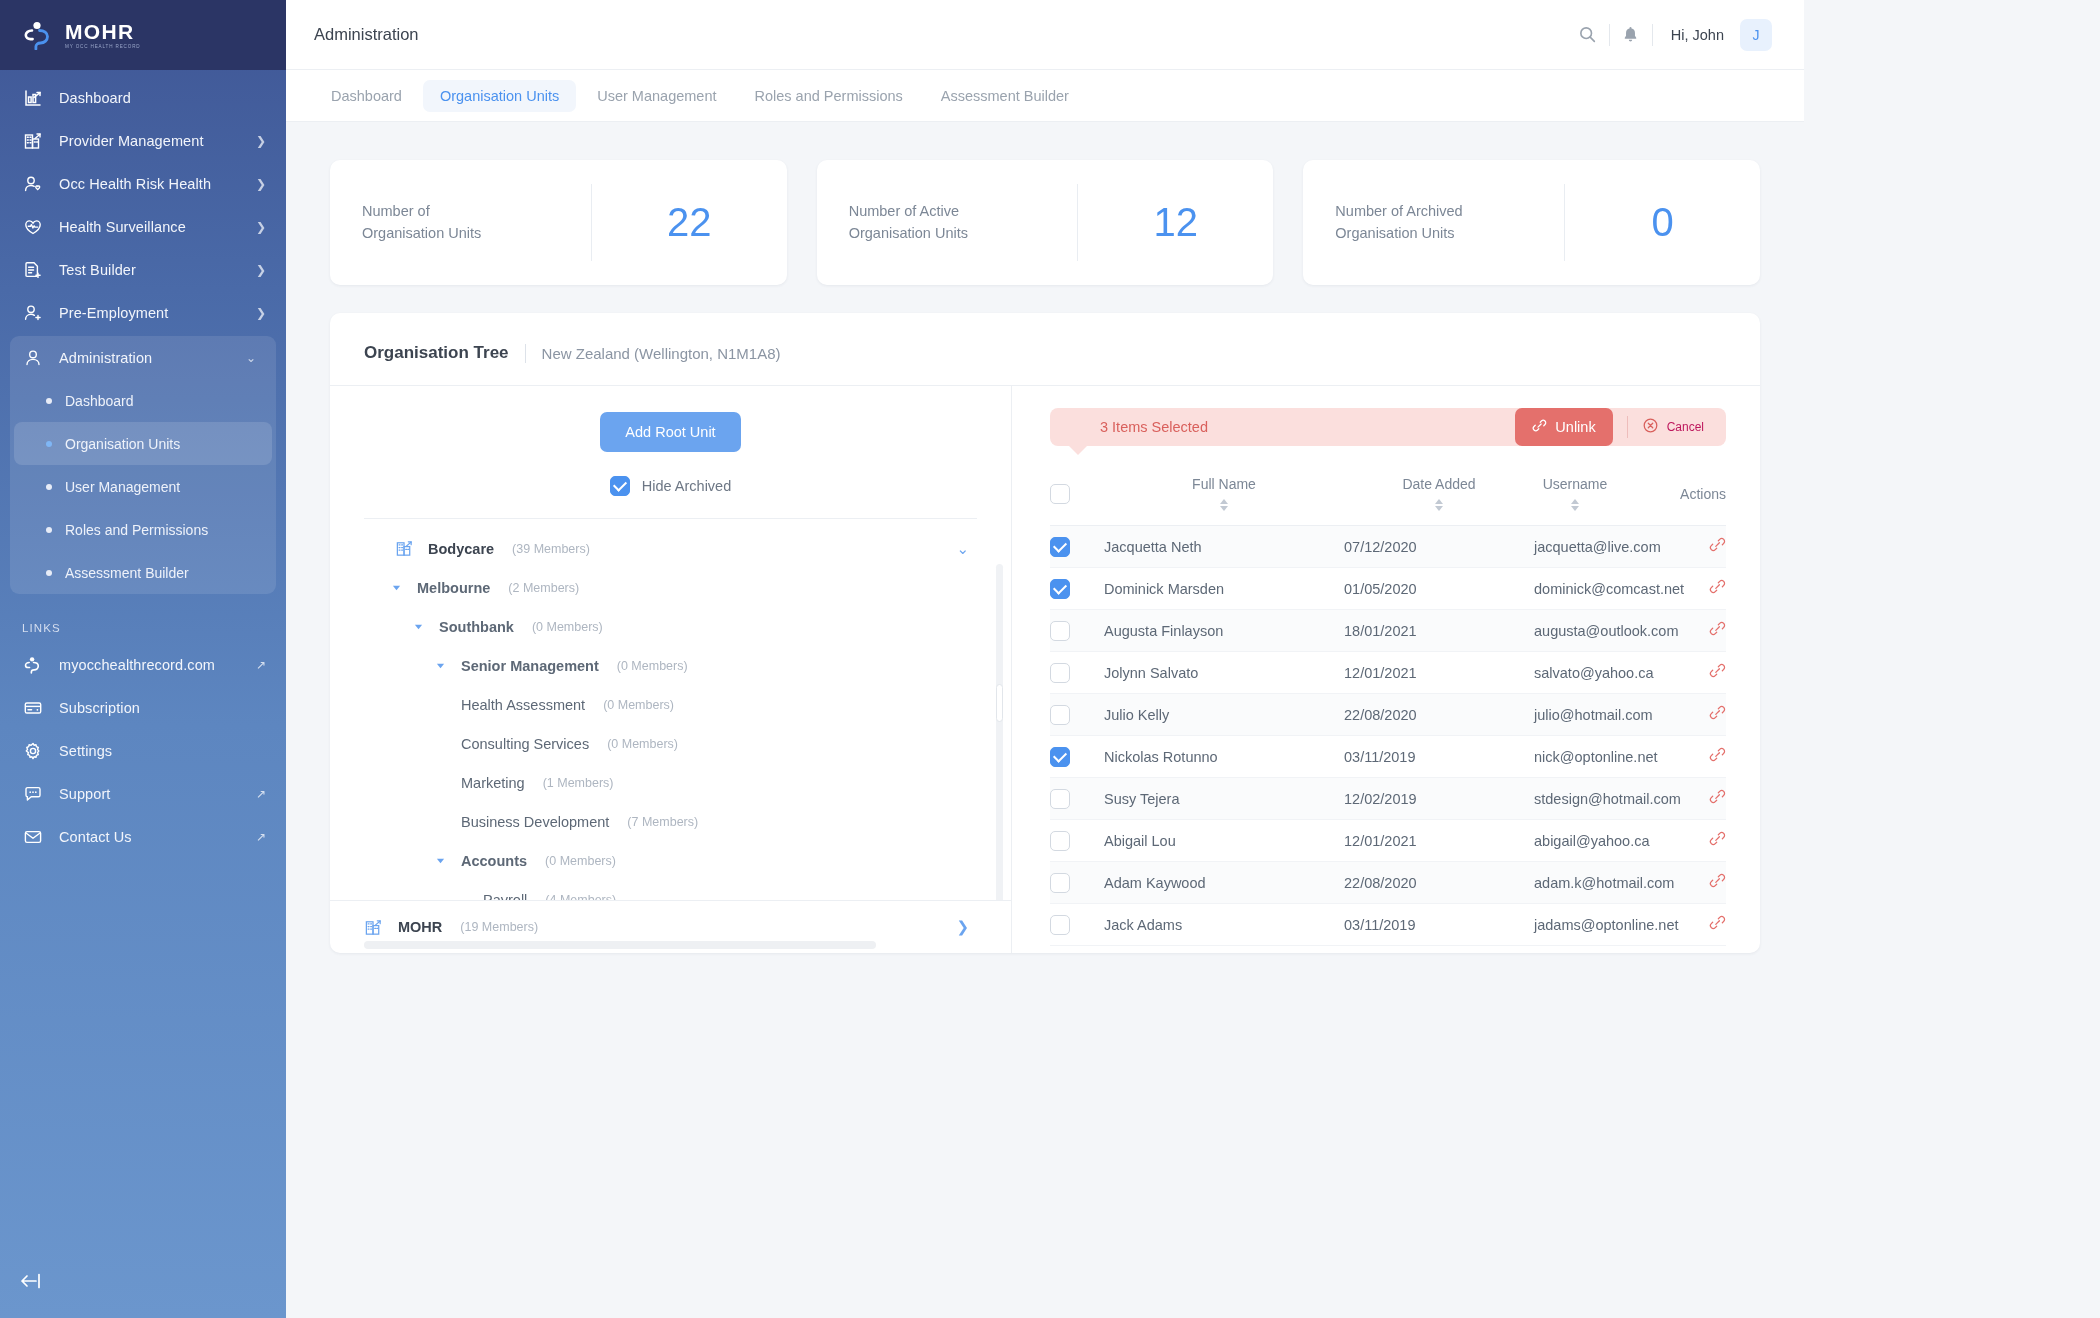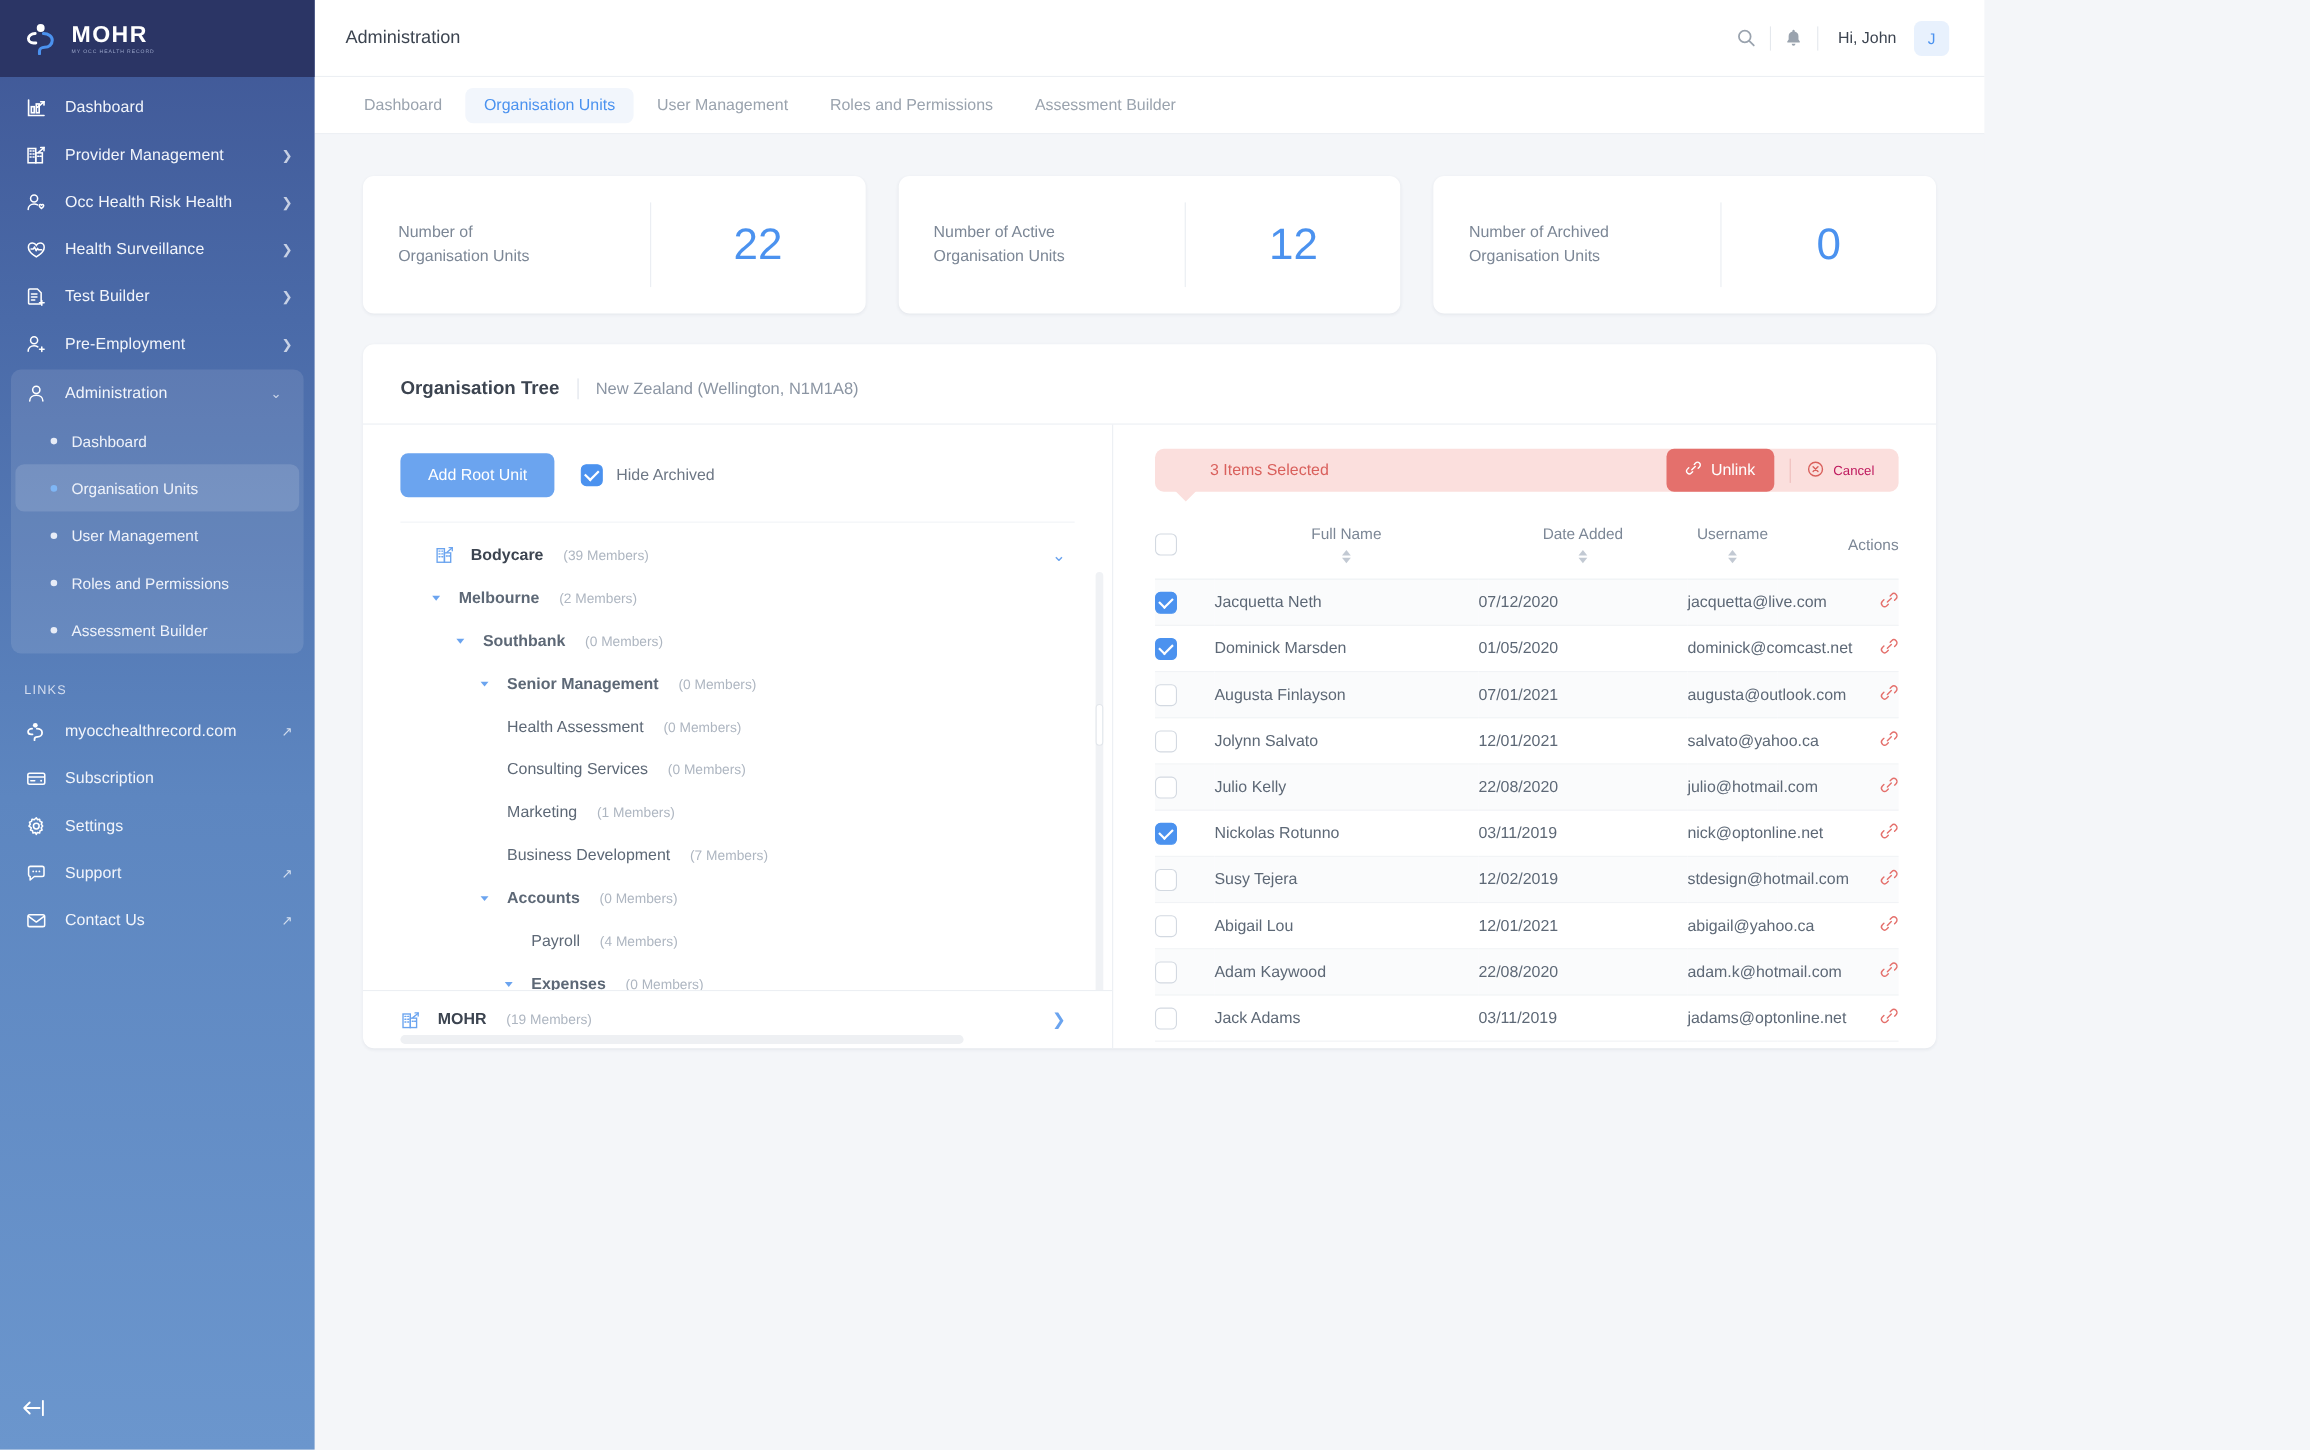--- a/index.html
+++ b/index.html
@@ -101,21 +101,21 @@
   }
   .panel-head { display: flex; align-items: center; padding: 30px 34px 22px 34px; gap: 16px; }
   .panel-title { font-size: 17px; font-weight: bold; color: #3c4450; }
   .panel-sep { width: 1px; height: 19px; background: #dde2e9; }
   .panel-subtitle { font-size: 15px; color: #8b95a3; }
 
   .panel-body { flex: 1; display: flex; border-top: 1px solid #eceff3; min-height: 0; }
 
   
   .tree-col { width: 682px; flex: 0 0 682px; border-right: 1px solid #eceff3; display: flex; flex-direction: column; min-height: 0; }
-  .tree-toolbar { display: flex; align-items: center; gap: 24px; padding: 26px 34px 22px 34px; }
+  .tree-toolbar { display: flex; align-items: center; gap: 24px; padding: 26px 34px 22px 34px; flex-direction: column; }
   .btn-primary {
     background: #6ba4ef; color: #fff; border: none; font-size: 14.5px;
     padding: 12px 25px; border-radius: 7px; cursor: pointer; font-family: inherit;
   }
   .chk-wrap { display: flex; align-items: center; gap: 12px; cursor: pointer; }
   .chk {
     width: 20px; height: 20px; border-radius: 5px; border: 1.5px solid #d3d9e1; background: #fff;
     display: flex; align-items: center; justify-content: center; flex: 0 0 20px;
   }
   .chk.checked { background: #4b92ef; border-color: #4b92ef; }
@@ -676,21 +676,21 @@
                           <path d="M8 12.2 12.2 8" stroke-linecap="round"></path>
                           <path d="M11 5.6 12.6 4a3.3 3.3 0 0 1 4.7 4.7l-1.6 1.6" stroke-linecap="round"></path>
                           <path d="M9 14.4l-1.6 1.6A3.3 3.3 0 0 1 2.7 11.3L4.3 9.7" stroke-linecap="round"></path>
                         </svg></span></td>
                   </tr>
                   <tr class="alt">
                     <td class="col-chk">
                       <span class="chk"></span>
                     </td>
                     <td class="col-name">Augusta Finlayson</td>
-                    <td class="col-date">07/01/2021</td>
+                    <td class="col-date">18/01/2021</td>
                     <td class="col-user">augusta@outlook.com</td>
                     <td class="col-act"><span class="link-ico"><svg width="17" height="17" viewBox="0 0 20 20" fill="none" stroke="#e4706c" stroke-width="1.5">
                           <path d="M8 12.2 12.2 8" stroke-linecap="round"></path>
                           <path d="M11 5.6 12.6 4a3.3 3.3 0 0 1 4.7 4.7l-1.6 1.6" stroke-linecap="round"></path>
                           <path d="M9 14.4l-1.6 1.6A3.3 3.3 0 0 1 2.7 11.3L4.3 9.7" stroke-linecap="round"></path>
                         </svg></span></td>
                   </tr>
                   <tr class="">
                     <td class="col-chk">
                       <span class="chk"></span>

